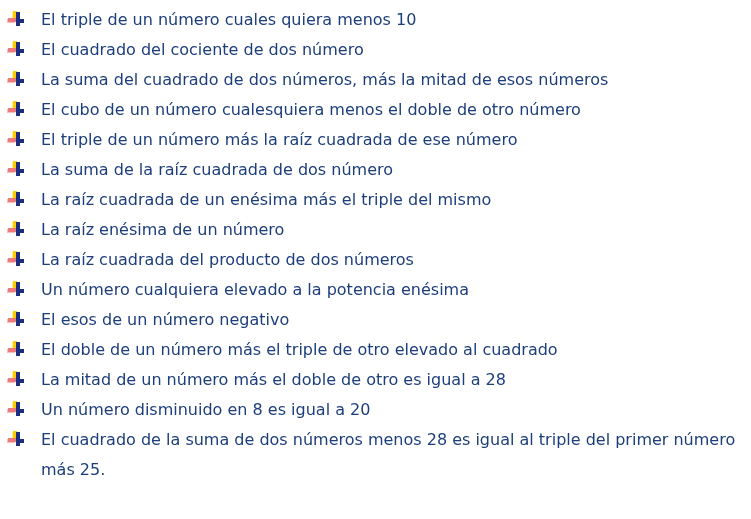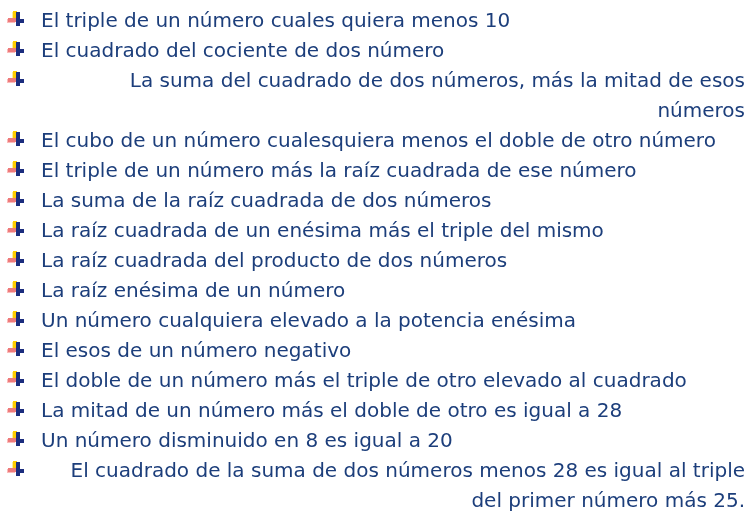--- a/index.html
+++ b/index.html
@@ -59,24 +59,23 @@
     background: var(--bullet-navy, #1b2d7e);
   }
   .bullet .b-navy-h {
     position: absolute;
     left: 8px; top: 8px;
     width: 8px; height: 4px;
     background: var(--bullet-navy, #1b2d7e);
   }
   .item-text {
     color: var(--text-color, #1c3e7b);
-    font-size: 20px;
+    font-size: 16px;
     line-height: 30px;
     letter-spacing: 0;
-    text-align: right;
   }
 </style>
 </head>
 <body>
 
 <div class="page">
   <div class="list">
   <div class="item">
     <span class="bullet">
       <span class="b-yellow"></span>
@@ -128,51 +127,51 @@
     <span class="item-text">El triple de un número más la raíz cuadrada de ese número</span>
   </div>
 
   <div class="item">
     <span class="bullet">
       <span class="b-yellow"></span>
       <span class="b-red"></span>
       <span class="b-navy-v"></span>
       <span class="b-navy-h"></span>
     </span>
-    <span class="item-text">La suma de la raíz cuadrada de dos números</span>
+    <span class="item-text">La suma de la raíz cuadrada de dos número</span>
   </div>
 
   <div class="item">
     <span class="bullet">
       <span class="b-yellow"></span>
       <span class="b-red"></span>
       <span class="b-navy-v"></span>
       <span class="b-navy-h"></span>
     </span>
     <span class="item-text">La raíz cuadrada de un enésima más el triple del mismo</span>
   </div>
 
   <div class="item">
     <span class="bullet">
       <span class="b-yellow"></span>
       <span class="b-red"></span>
       <span class="b-navy-v"></span>
       <span class="b-navy-h"></span>
     </span>
+    <span class="item-text">La raíz enésima de un número</span>
+  </div>
+
+  <div class="item">
+    <span class="bullet">
+      <span class="b-yellow"></span>
+      <span class="b-red"></span>
+      <span class="b-navy-v"></span>
+      <span class="b-navy-h"></span>
+    </span>
     <span class="item-text">La raíz cuadrada del producto de dos números</span>
-  </div>
-
-  <div class="item">
-    <span class="bullet">
-      <span class="b-yellow"></span>
-      <span class="b-red"></span>
-      <span class="b-navy-v"></span>
-      <span class="b-navy-h"></span>
-    </span>
-    <span class="item-text">La raíz enésima de un número</span>
   </div>
 
   <div class="item">
     <span class="bullet">
       <span class="b-yellow"></span>
       <span class="b-red"></span>
       <span class="b-navy-v"></span>
       <span class="b-navy-h"></span>
     </span>
     <span class="item-text">Un número cualquiera elevado a la potencia enésima</span>

